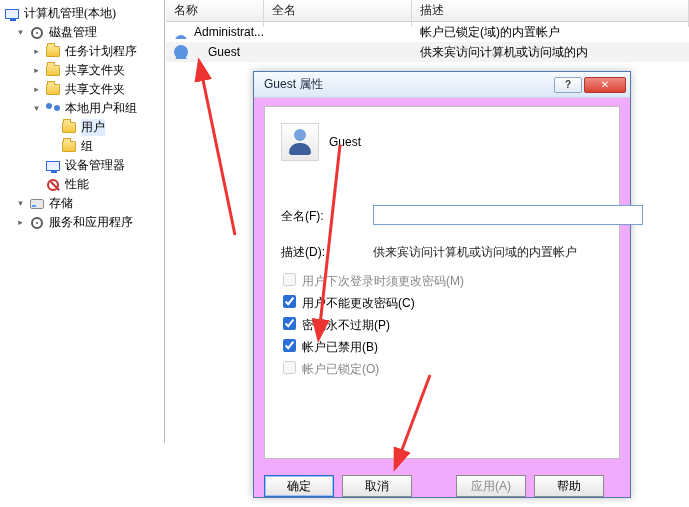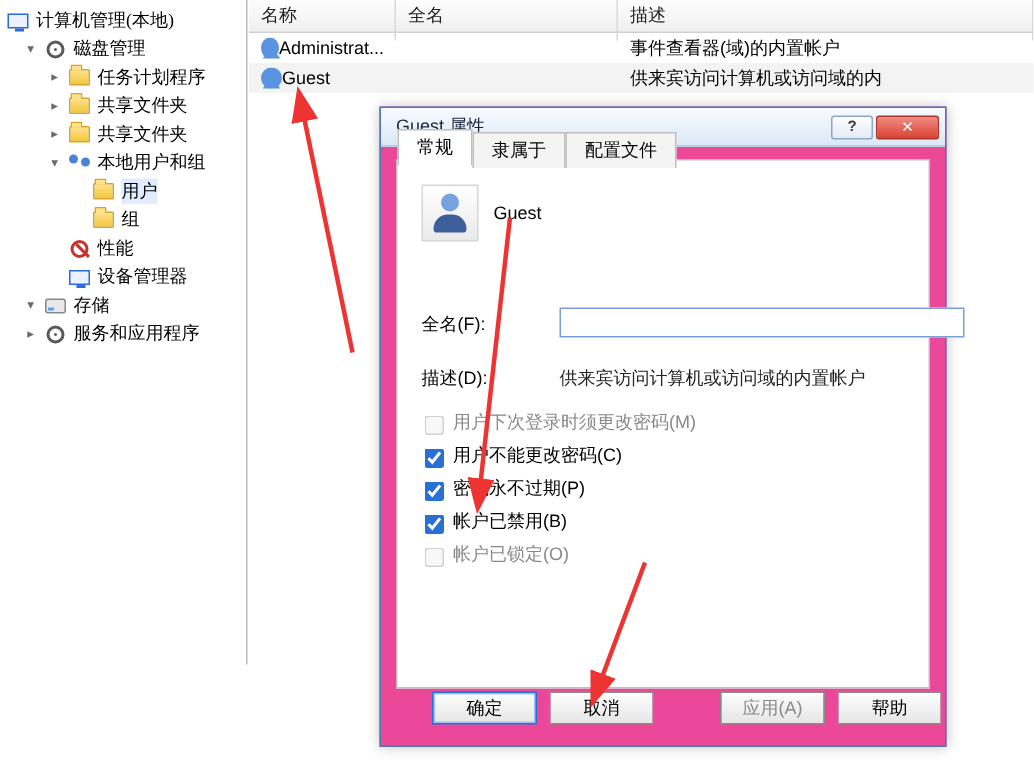--- a/index.html
+++ b/index.html
@@ -73,37 +73,37 @@
   }
   .list-header .col {
     padding:16px 8px; border-right:1px solid #d8d8d8;
     height:100%; display:flex; align-items:center;
     color:#222;
   }
   .list-row {
     display:flex; align-items:center;
     height:20px;
   }
-  .list-row .cell { padding:0 8px; display:flex; align-items:flex-end; gap:0; overflow:hidden; white-space:nowrap; text-overflow:ellipsis;}
+  .list-row .cell { padding:0 8px; display:flex; align-items:flex-end; gap:20px; overflow:hidden; white-space:nowrap; text-overflow:ellipsis;}
   .col-name { width:98px; }
   .col-full { width:148px; }
   .col-desc { flex:1; }
   .cell-name{ width:98px;}
   .cell-full{ width:148px;}
   .cell-desc{ flex:1;}
   .usr-icon{ width:14px; height:14px; background:#5a94e0; border-radius:50%; position:relative;}
   .usr-icon::after{content:""; position:absolute; bottom:-2px; left:1px; width:12px; height:6px; background:#5a94e0; border-radius:6px 6px 0 0;}
   .list-row.selected { background:#f3f3f3; }
 
   
   .dialog {
     position:absolute;
     left:253px; top:71px;
     width:378px; height:427px;
-    background:#ec4899;
+    background:#f0abfc;
     border:1px solid #4f78b1;
     box-shadow:0 0 8px rgba(0,0,0,.25);
   }
   .titlebar{
     height:26px;
     background:linear-gradient(#f7fbff,#dce8f7);
     display:flex; align-items:center; justify-content:space-between;
     padding:0 4px 0 10px;
     border-bottom:1px solid #c7d6ea;
   }
@@ -147,28 +147,28 @@
   .big-user::after{content:""; position:absolute; bottom:0; left:2px; width:22px; height:12px; background:#3d5f9a; border-radius:12px 12px 3px 3px;}
   .dlg-name{ position:absolute; left:54px; top:18px; }
 
   .row{ position:absolute; display:flex; align-items:flex-end; gap:8px;}
   .row label{ width:84px;}
   .row input[type="text"]{
     border:1px solid #7a9fd4; height:20px; padding:0 4px; font-family:inherit; font-size:12px;
   }
   .row .static{ color:#222; }
 
-  .chk-row{ position:absolute; display:flex; align-items:flex-end; gap:6px; left:8px;}
+  .chk-row{ position:absolute; display:flex; align-items:flex-start; gap:6px; left:8px;}
   .chk-row input{ margin:0; width:13px; height:13px; accent-color:#2a6fd4;}
   .chk-row.disabled{ color:#888;}
 
   .dlg-footer{
-    position:absolute; left:0; right:0; bottom:0; height:36px;
-    display:flex; align-items:flex-start; justify-content:flex-end;
-    gap:8px; padding:0 2px;
+    position:absolute; left:0; right:12px; bottom:0; height:36px;
+    display:flex; align-items:flex-end; justify-content:flex-end;
+    gap:8px; padding:0 14px;
   }
   .btn{
     min-width:70px; height:22px;
     border:1px solid #8a8a8a;
     background:linear-gradient(#fdfdfd,#e6e6e6);
     display:flex; align-items:center; justify-content:center;
     padding:0 8px;
     cursor:default;
   }
   .btn.default{ border:1px solid #2a6fd4; box-shadow:0 0 0 1px #9ec2f3 inset;}
@@ -235,30 +235,30 @@
       <div class="tree-item depth4">
         <span class="toggle"></span>
         <span class="ticon">
           <span class="folder"></span>
         </span>
         <span>组</span>
       </div>
       <div class="tree-item depth3">
         <span class="toggle"></span>
         <span class="ticon">
+          <span class="monitor"></span>
+        </span>
+        <span>设备管理器</span>
+      </div>
+      <div class="tree-item depth3">
+        <span class="toggle"></span>
+        <span class="ticon">
           <span class="noentry"></span>
         </span>
         <span>性能</span>
-      </div>
-      <div class="tree-item depth3">
-        <span class="toggle"></span>
-        <span class="ticon">
-          <span class="monitor"></span>
-        </span>
-        <span>设备管理器</span>
       </div>
       <div class="tree-item depth2">
         <span class="toggle">▾</span>
         <span class="ticon">
           <span class="disk"></span>
         </span>
         <span>存储</span>
       </div>
       <div class="tree-item depth2">
         <span class="toggle">▸</span>
@@ -282,21 +282,21 @@
         <span>描述</span>
       </div>
   </div>
   <div id="list-rows">
       <div class="list-row">
         <div class="cell cell-name">
           <span class="usr-icon"></span>
           <span>Administrat...</span>
         </div>
         <div class="cell cell-full"></div>
-        <div class="cell cell-desc">事件查看器(域)的内置帐户</div>
+        <div class="cell cell-desc">帐户已锁定(域)的内置帐户</div>
       </div>
       <div class="list-row selected">
         <div class="cell cell-name">
           <span class="usr-icon"></span>
           <span>Guest</span>
         </div>
         <div class="cell cell-full"></div>
         <div class="cell cell-desc">供来宾访问计算机或访问域的内</div>
       </div>
     </div>
@@ -305,25 +305,20 @@
 <div class="dialog">
   <div class="titlebar">
     <span class="titlebar-title">Guest 属性</span>
     <div class="winbtns">
       <div class="winbtn help">?</div>
       <div class="winbtn close">✕</div>
     </div>
   </div>
 
   <div class="tabs">
-    <div class="tabstrip" id="tabstrip">
-        <div class="tab active">常规</div>
-        <div class="tab">隶属于</div>
-        <div class="tab">配置文件</div>
-      </div>
     <div class="dlg-body">
       <div class="dlg-usericon">
           <span class="big-user"></span>
         </div>
       <div class="dlg-name">Guest</div>
 
       <div class="row" style="top:88px; left:6px;">
         <label>全名(F):</label>
         <input type="text" style="width: 270px;" value="">
       </div>

